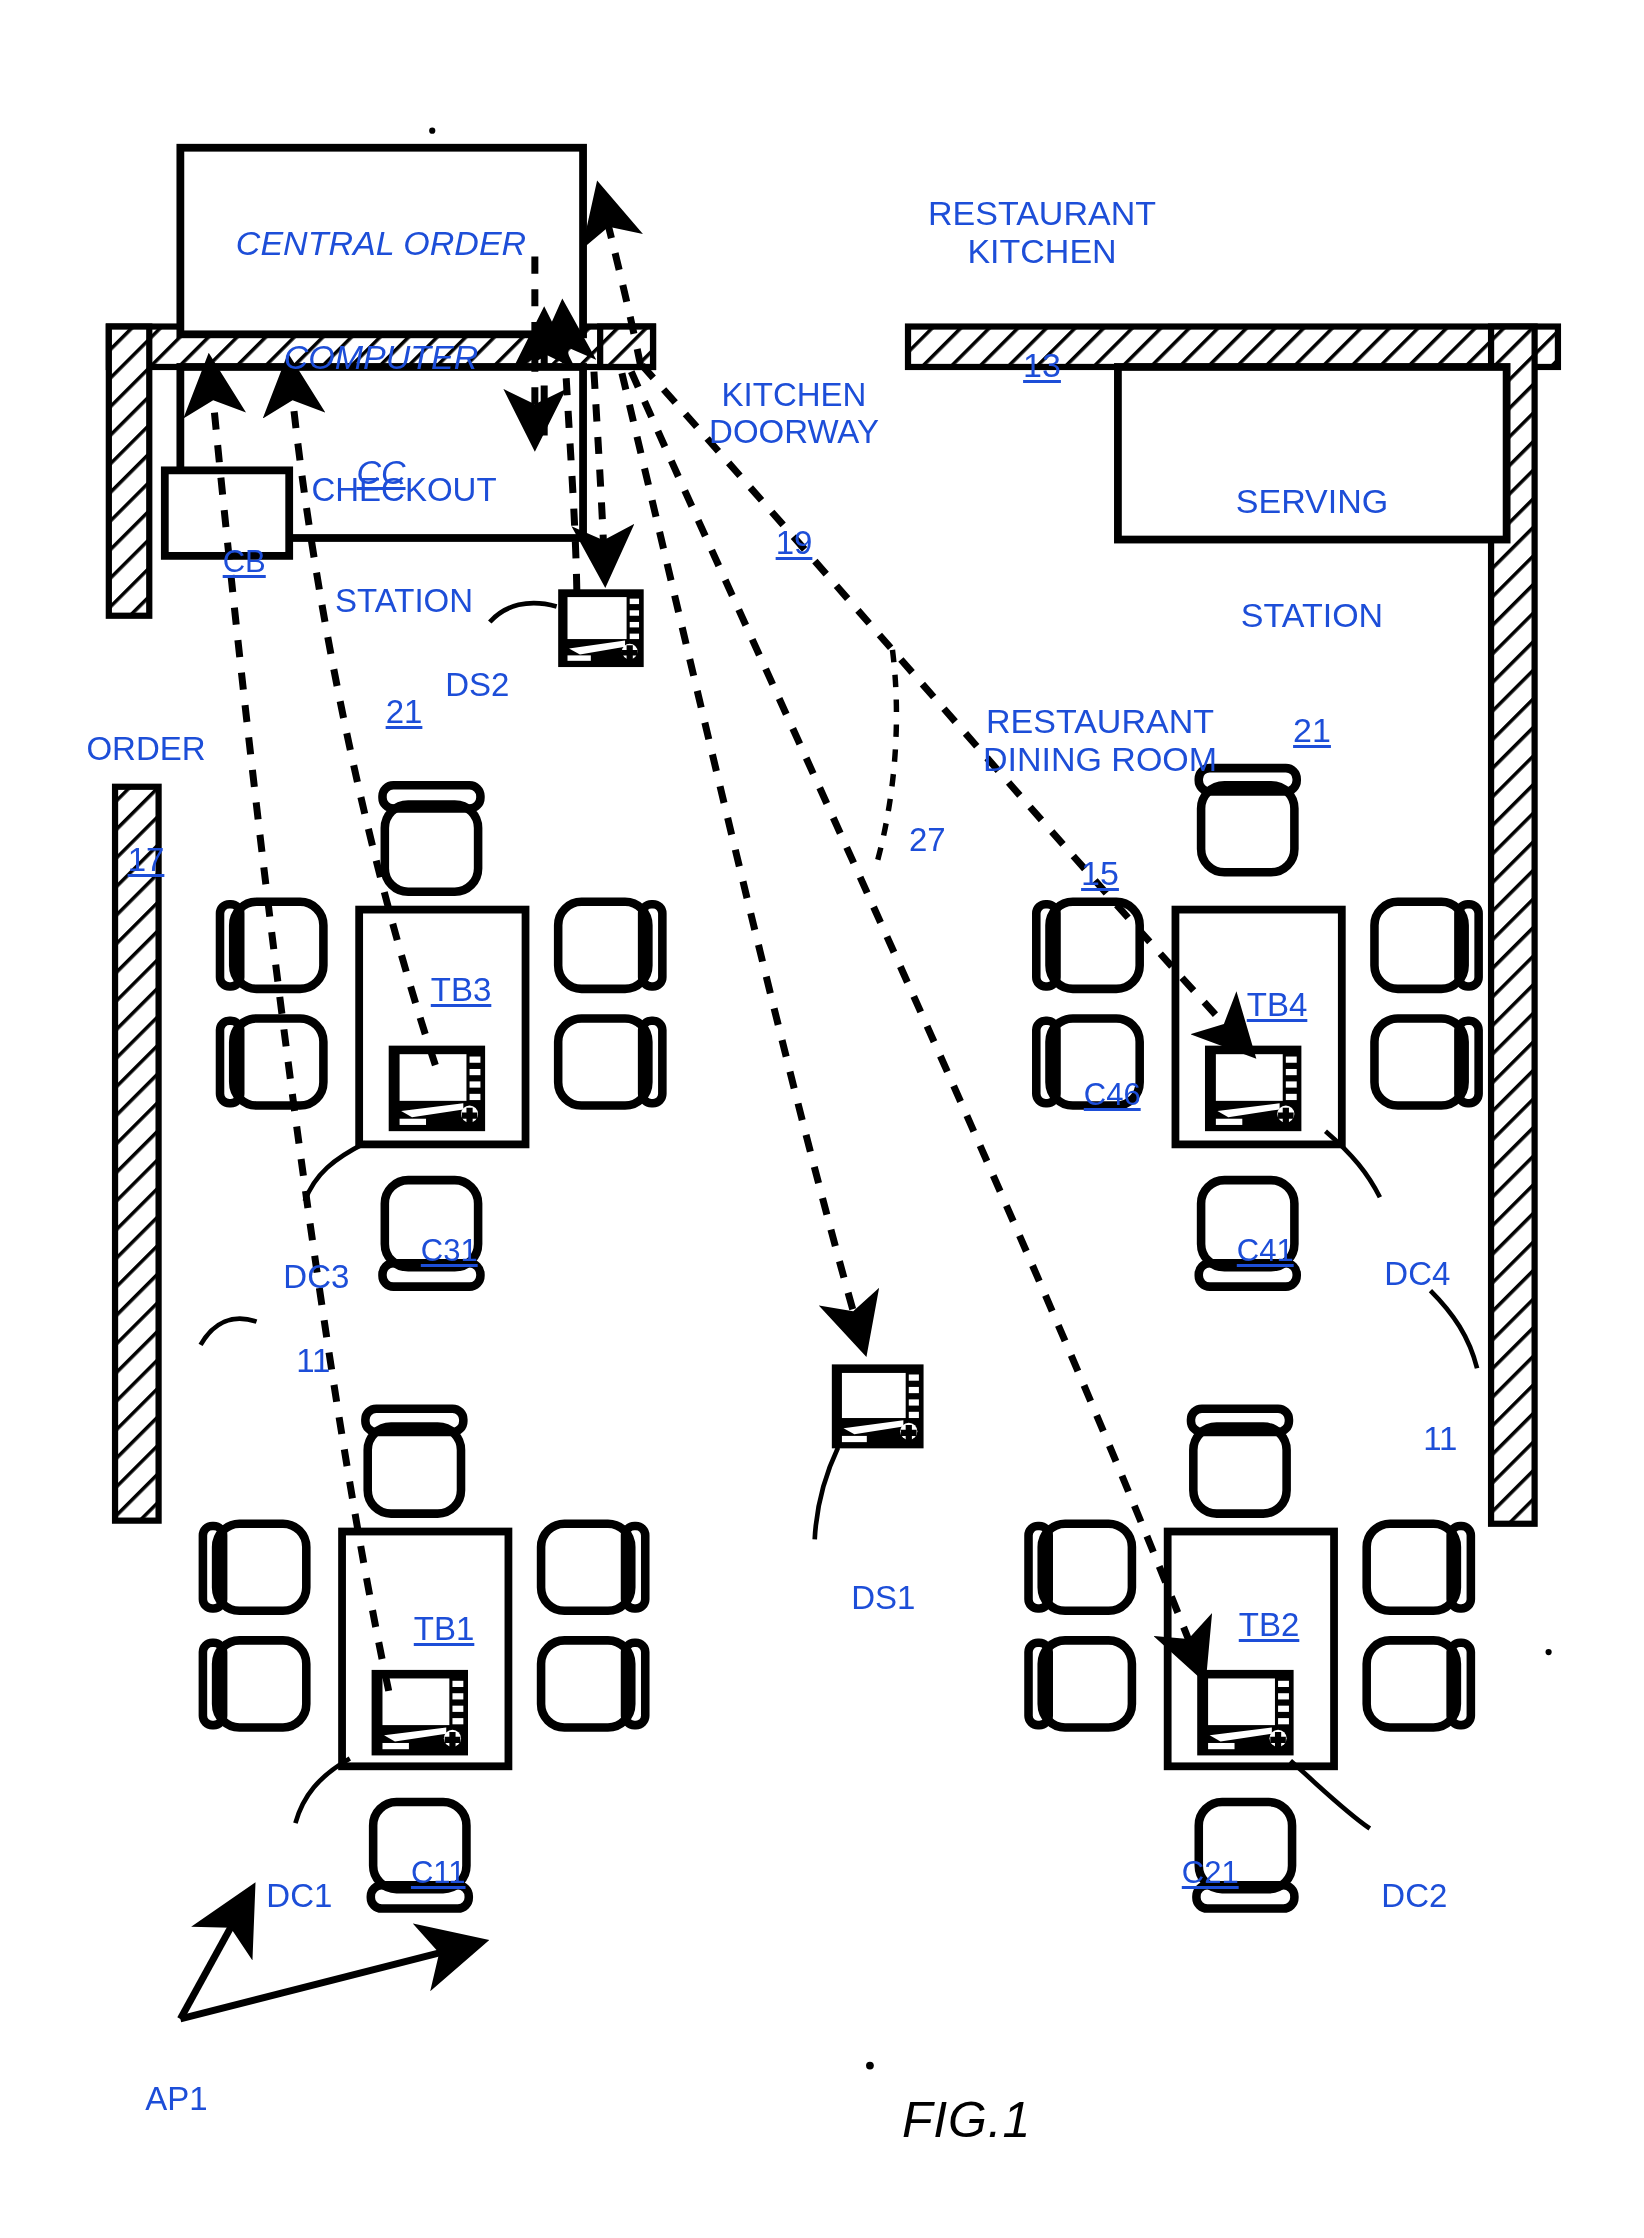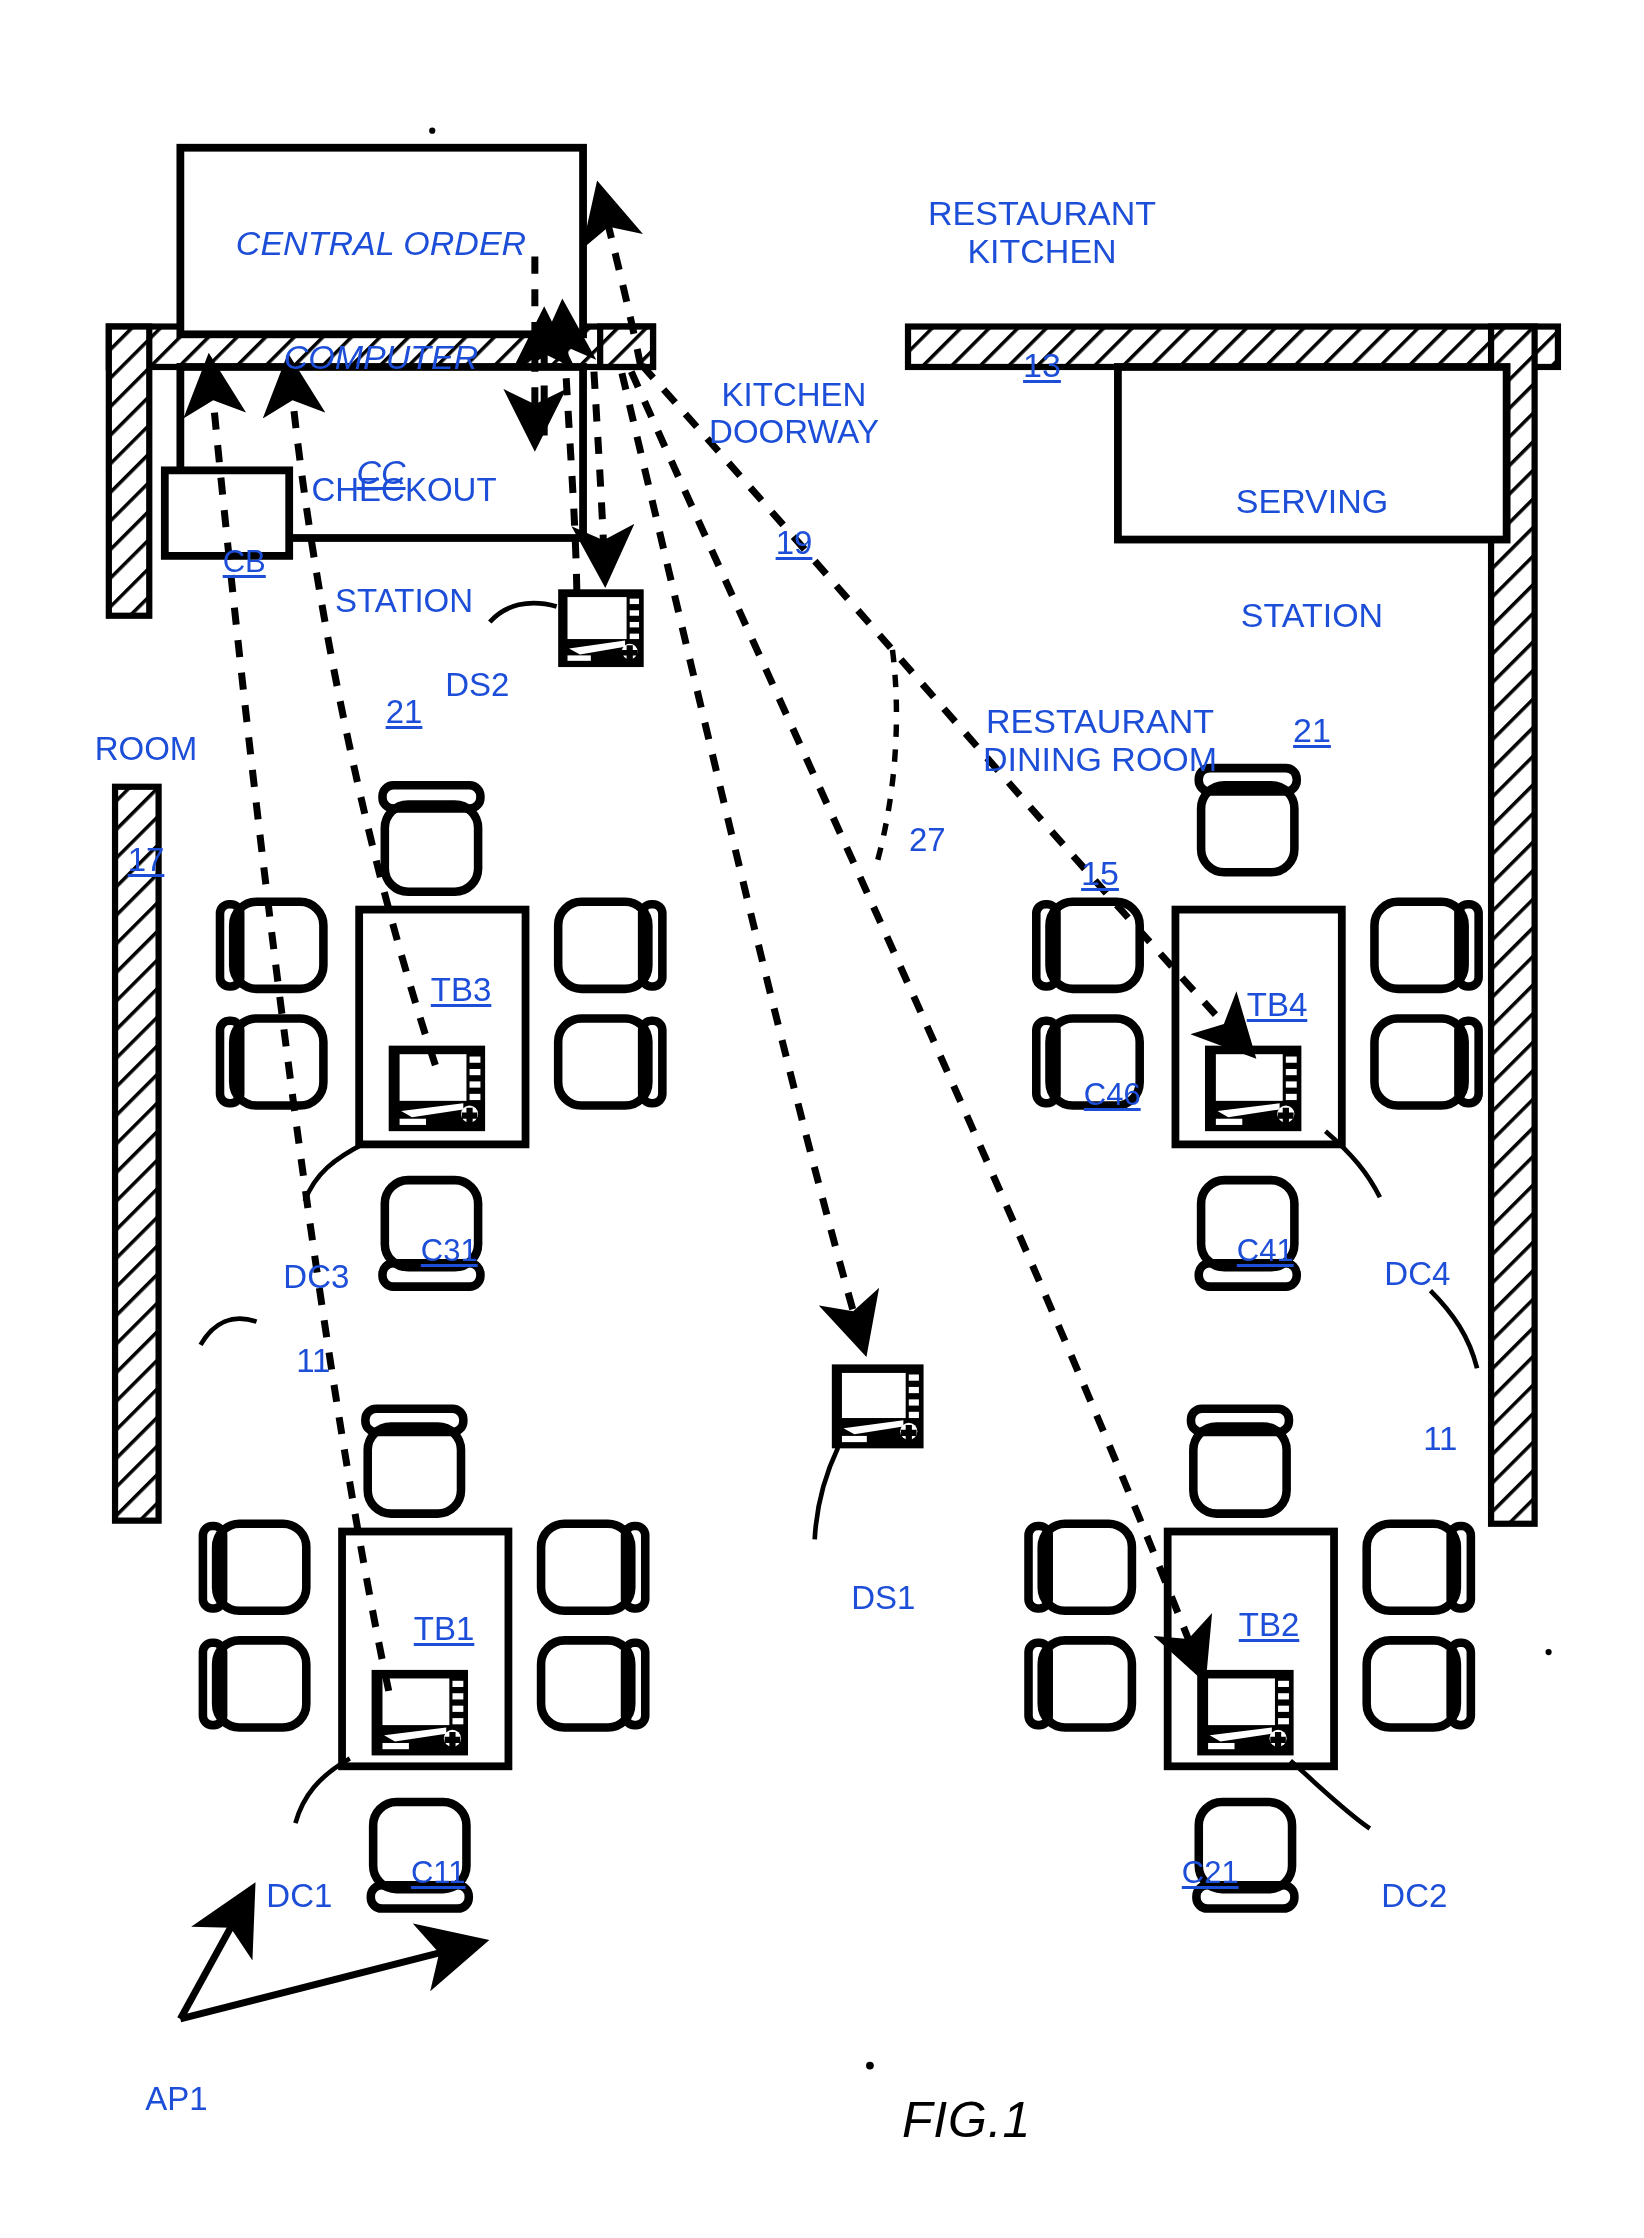--- a/index.html
+++ b/index.html
@@ -342,21 +342,21 @@
     <div><u>21</u></div>
   </div>
 
   <div class="lbl big ctr" style="left:1100px; top:626px;">
     <div style="white-space:pre-line;">RESTAURANT
 DINING ROOM</div>
     <div><u>15</u></div>
   </div>
 
   <div class="lbl mid ctr" style="left:146px; top:657px;">
-    <div>ROOM</div>
+    <div>ORDER</div>
     <div><u>17</u></div>
   </div>
 
   <div class="lbl mid ctr" style="left:443px; top:935px;">
     <u>TB3</u>
   </div>
   <div class="lbl mid ctr" style="left:1259px; top:950px;text-align:right;">
     <u>TB4</u>
   </div>
   <div class="lbl mid ctr" style="left:426px; top:1574px;">

